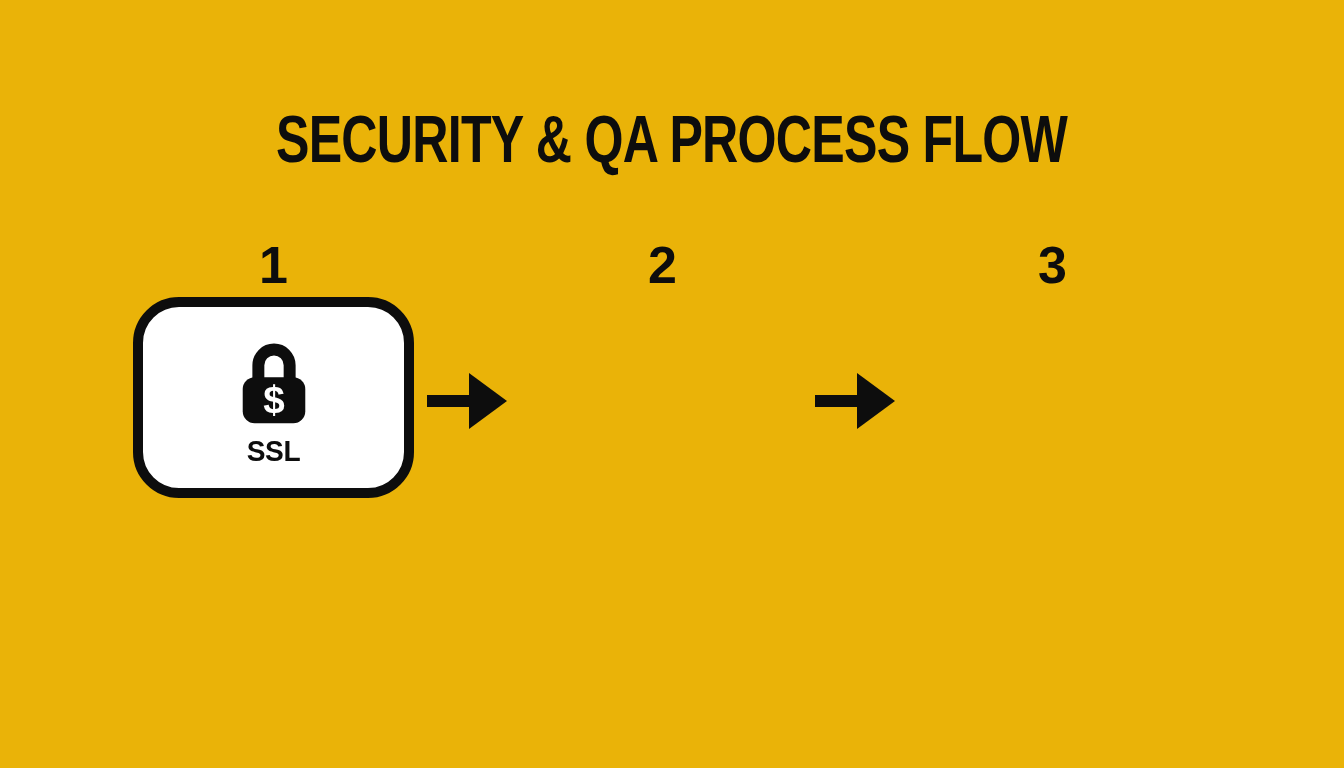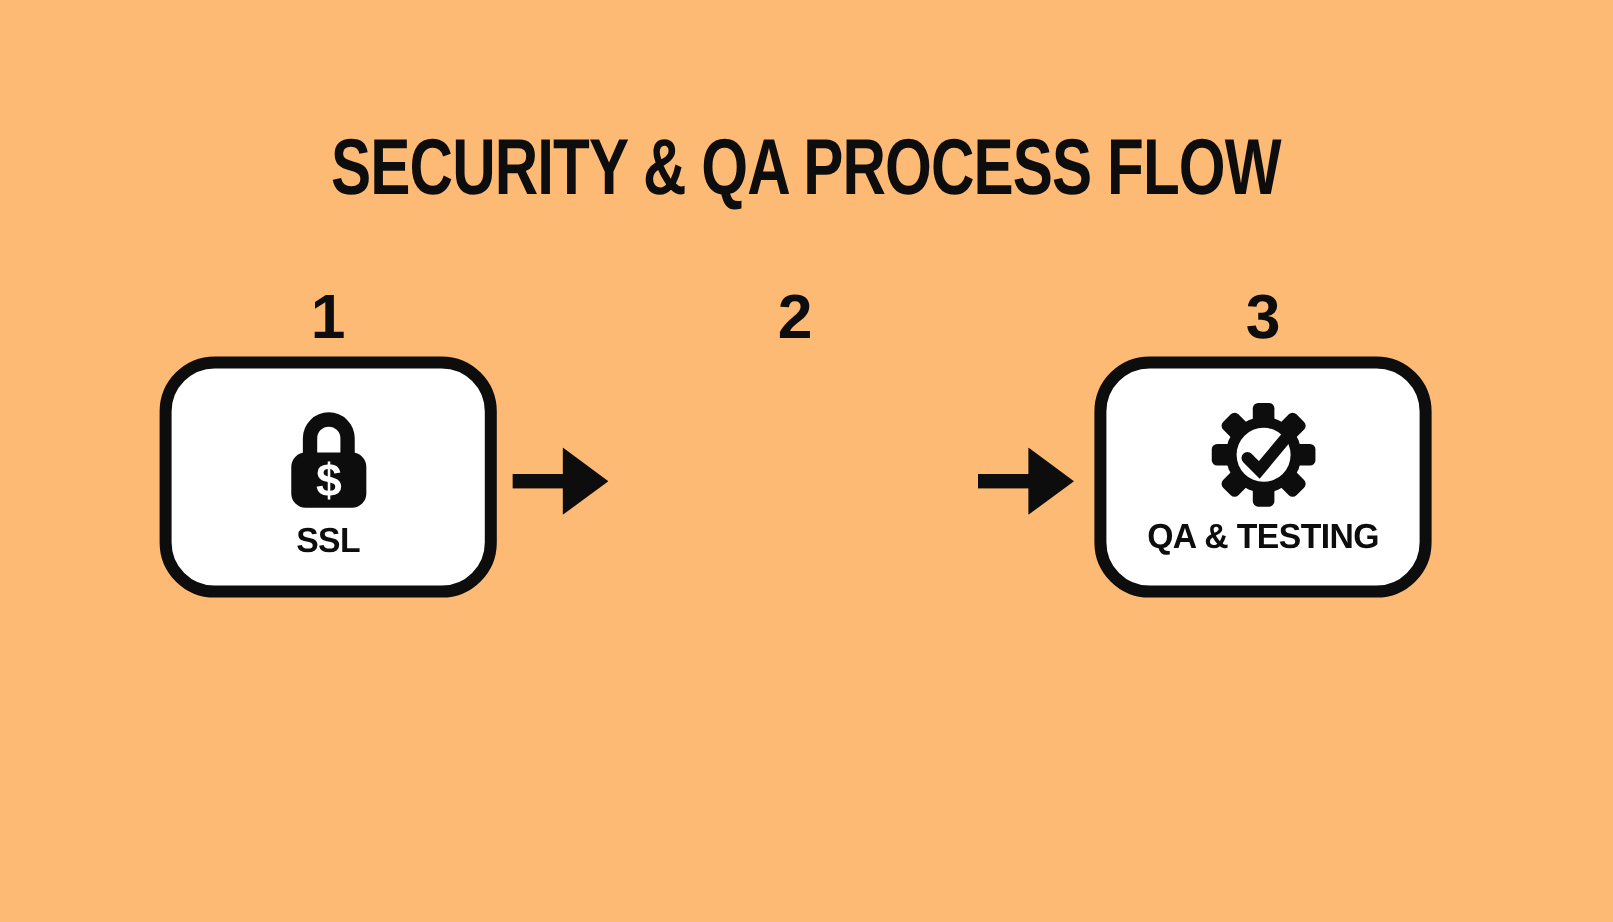--- a/index.html
+++ b/index.html
@@ -1,21 +1,21 @@
 <!DOCTYPE html>
 <html><head>
 <meta charset="utf-8">
 <style>
   * { margin: 0; padding: 0; box-sizing: border-box; }
   html, body { background: #ffffff; }
   .canvas {
     position: relative;
     width: 1344px;
     height: 768px;
-    background: #fdba74;
+    background: #eab308;
     font-family: "Liberation Sans", sans-serif;
     color: #0d0d0d;
     overflow: hidden;
   }
   .title {
     position: absolute;
     top: 106px;
     left: 0;
     width: 100%;
     text-align: center;
@@ -111,37 +111,15 @@
 
   <div class="arrow arrow-2">
     <svg width="80" height="56" viewBox="0 0 80 56">
       <rect class="ink-fill" x="0" y="22" width="46" height="12"></rect>
       <polygon class="ink-fill" points="42,0 80,28 42,56"></polygon>
     </svg>
   </div>
 
   <div class="step step-3">
     <div class="step-number">3</div>
-    <div class="step-box">
-      <span class="step-icon">
-        <svg width="90" height="90" viewBox="0 0 100 100">
-          <g transform="translate(50,50)">
-            <g class="ink-fill">
-              <rect x="-10" y="-48" width="20" height="22" rx="5"></rect>
-              <rect x="-10" y="-48" width="20" height="22" rx="5" transform="rotate(45)"></rect>
-              <rect x="-10" y="-48" width="20" height="22" rx="5" transform="rotate(90)"></rect>
-              <rect x="-10" y="-48" width="20" height="22" rx="5" transform="rotate(135)"></rect>
-              <rect x="-10" y="-48" width="20" height="22" rx="5" transform="rotate(180)"></rect>
-              <rect x="-10" y="-48" width="20" height="22" rx="5" transform="rotate(225)"></rect>
-              <rect x="-10" y="-48" width="20" height="22" rx="5" transform="rotate(270)"></rect>
-              <rect x="-10" y="-48" width="20" height="22" rx="5" transform="rotate(315)"></rect>
-              <circle cx="0" cy="0" r="35"></circle>
-            </g>
-            <circle cx="0" cy="0" r="25" fill="#ffffff"></circle>
-            <path d="M-15 3 L-4 14 L21 -16" fill="none" stroke="#0d0d0d" stroke-width="11" stroke-linecap="round" stroke-linejoin="miter"></path>
-          </g>
-        </svg>
-      </span>
-      <div class="step-label">QA &amp; TESTING</div>
-    </div>
   </div>
 
 </div>
 
 </body></html>

